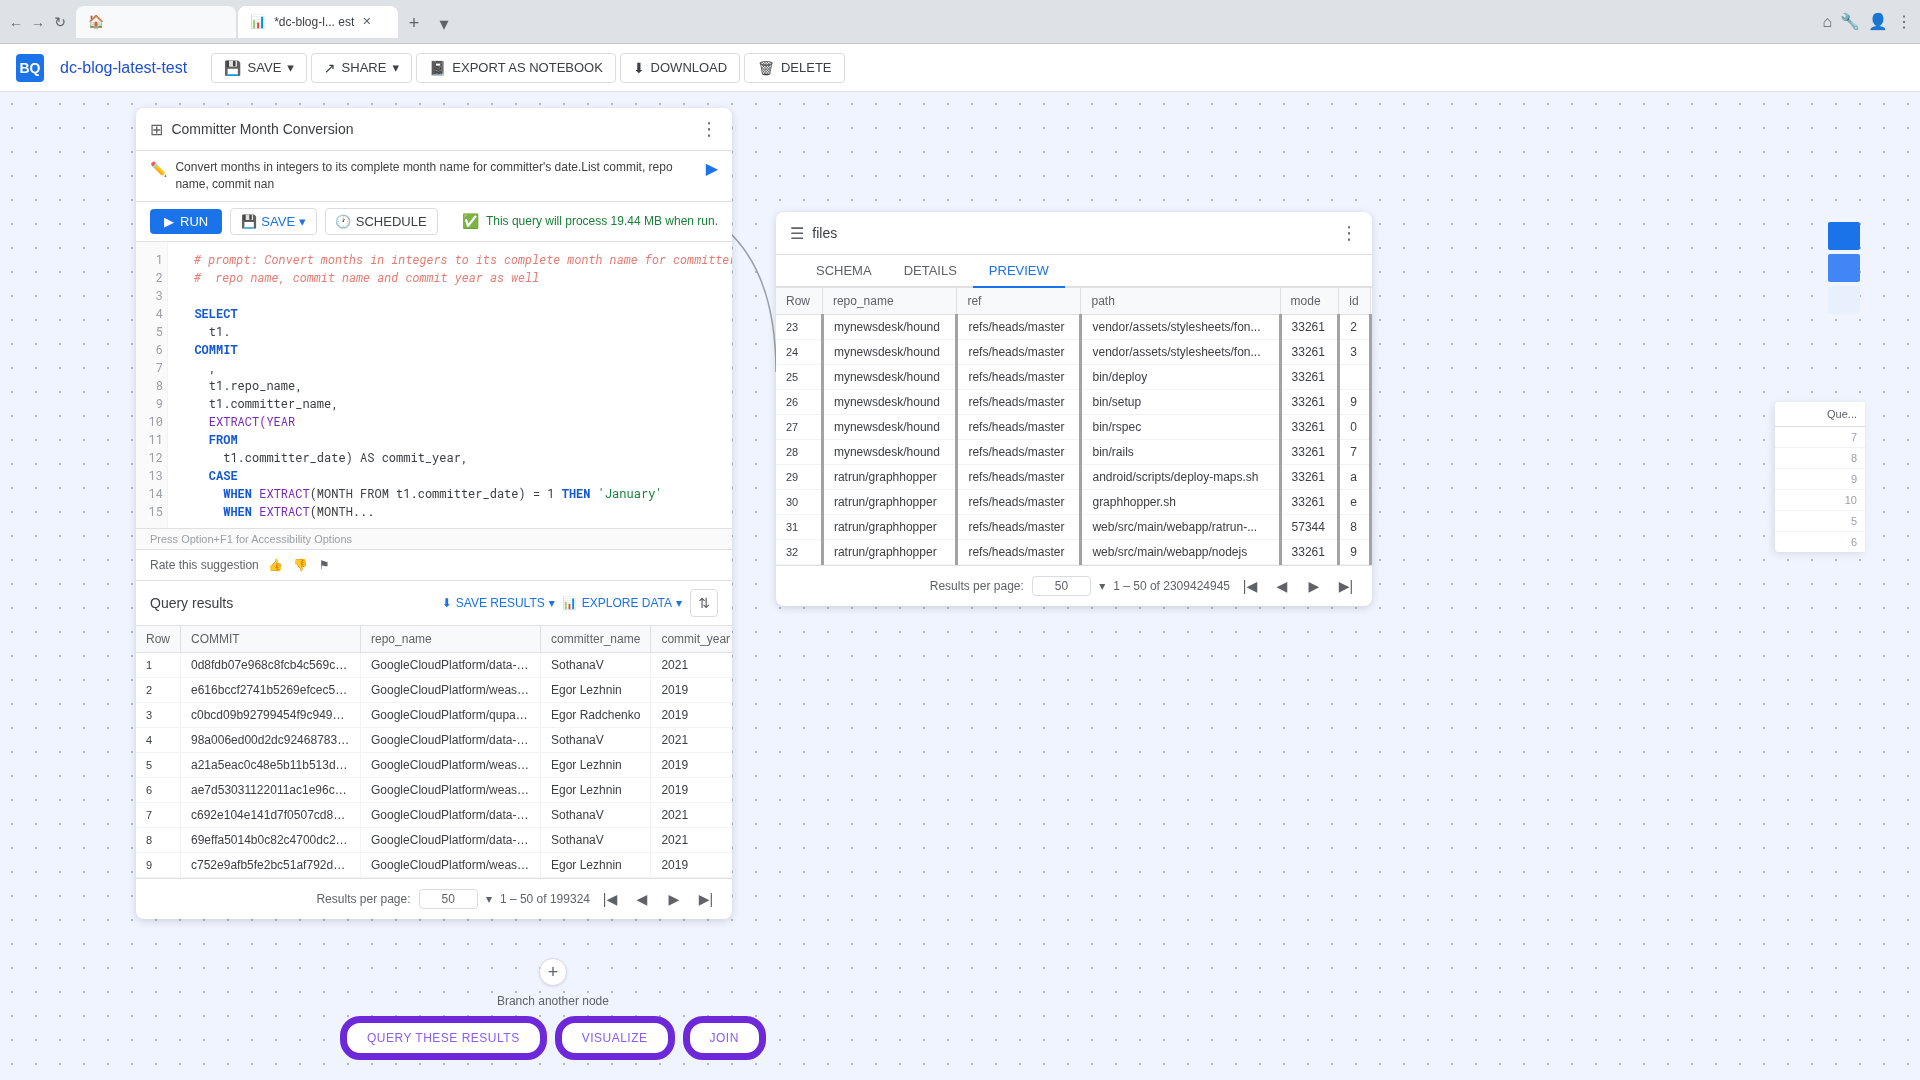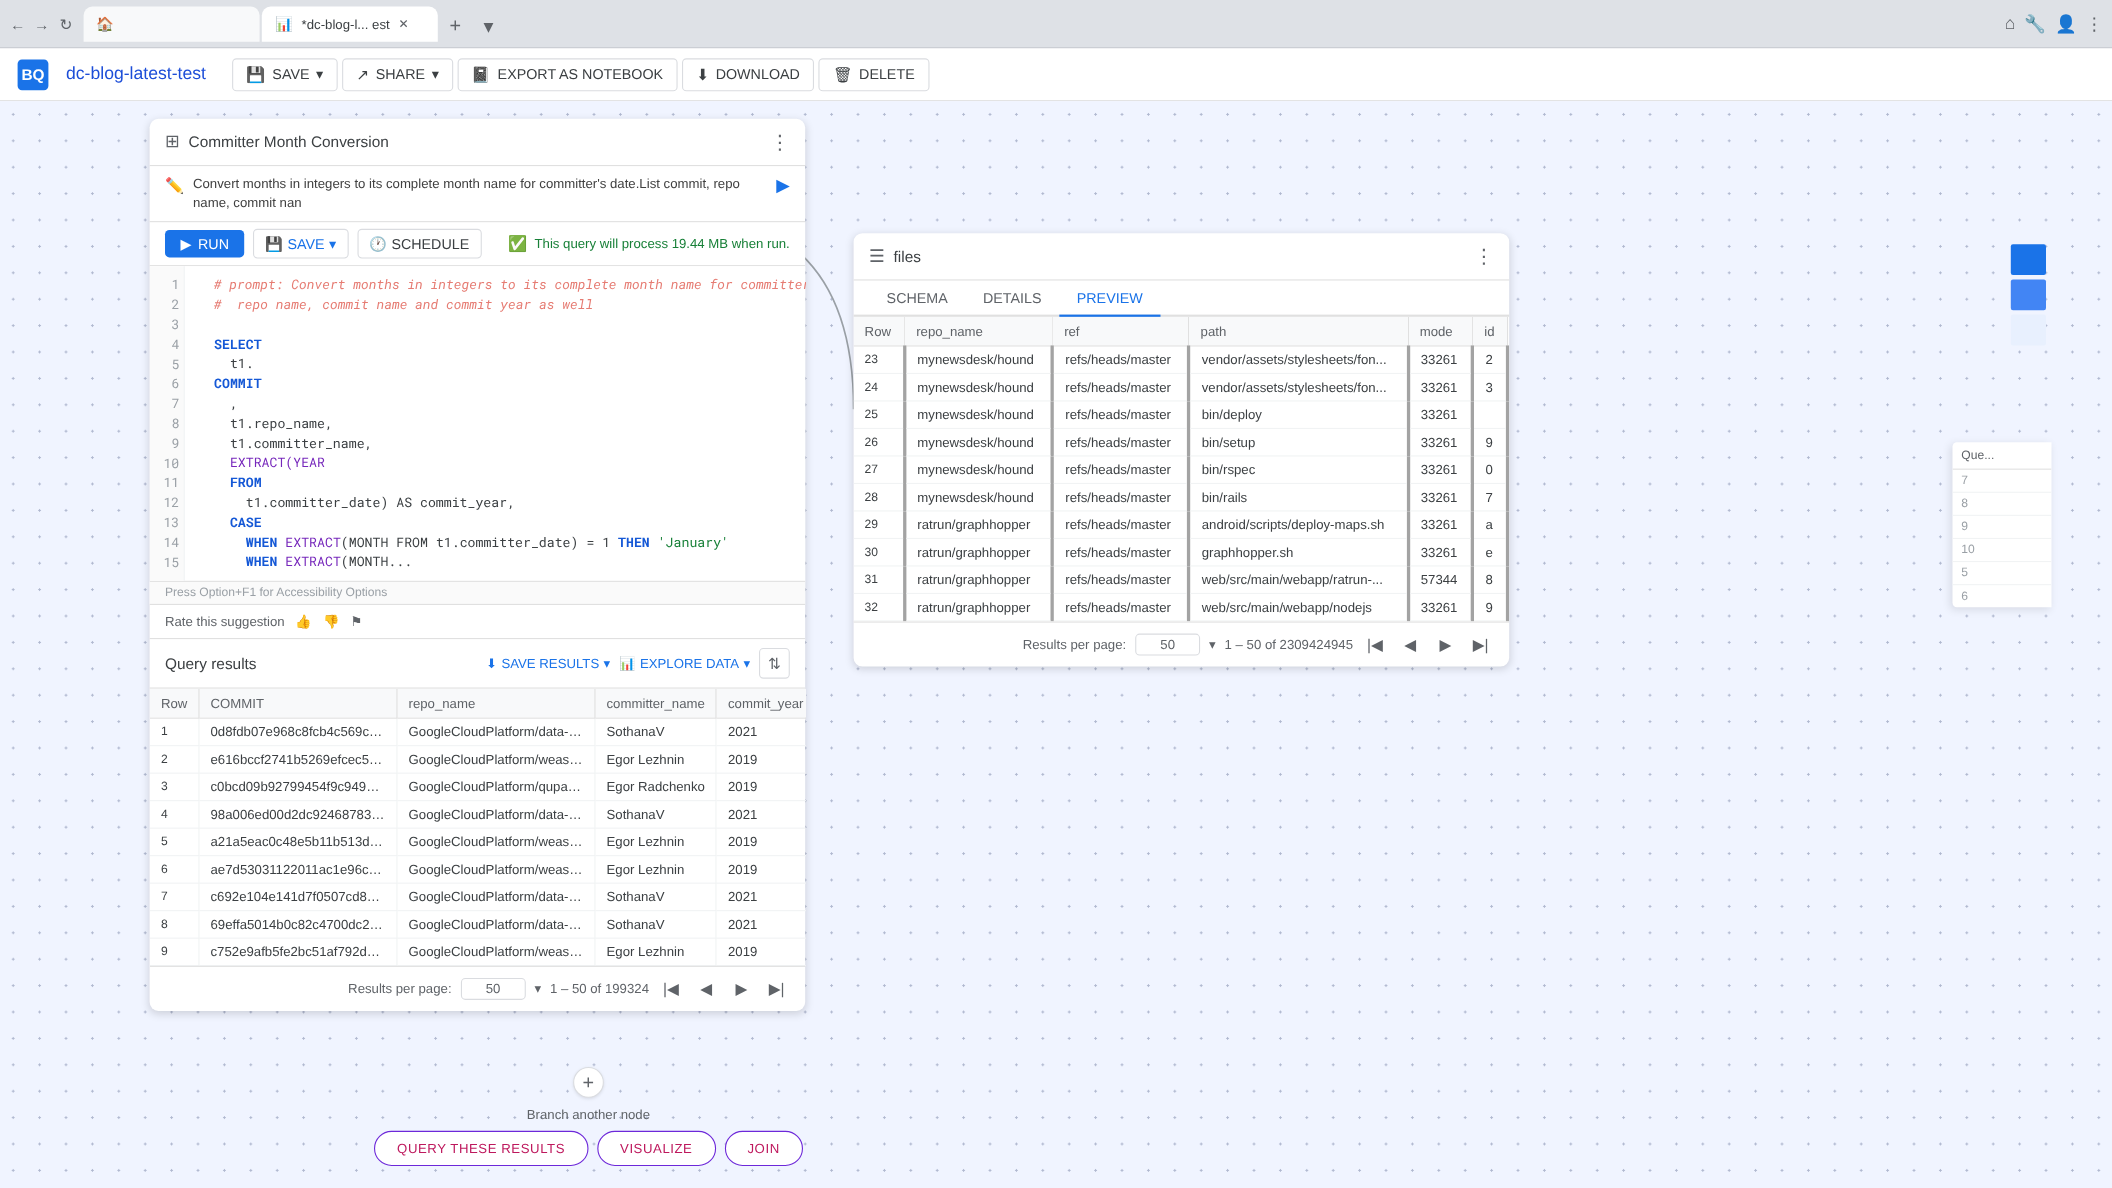--- a/index.html
+++ b/index.html
@@ -390,26 +390,26 @@
     .branch-label {
       font-size: 12px;
       color: #5f6368;
     }
     .bottom-btns {
       display: flex;
       gap: 8px;
     }
     .bottom-btn {
       padding: 8px 20px;
-      border: 1px solid #6d28d9;
+      border: 7px solid #6d28d9;
       border-radius: 20px;
       background: #fff;
       font-size: 12px;
       font-weight: 500;
-      color: #be185d;
+      color: #8b5cf6;
       cursor: pointer;
       letter-spacing: 0.5px;
     }
     .add-node-btn {
       width: 28px; height: 28px;
       border: 1px solid #dadce0;
       border-radius: 50%;
       background: #fff;
       cursor: pointer;
       display: flex; align-items: center; justify-content: center;
@@ -435,21 +435,21 @@
       border-bottom: 1px solid #e0e0e0;
       gap: 8px;
     }
     .files-panel-icon { font-size: 16px; color: #5f6368; }
     .files-panel-title { font-size: 14px; font-weight: 500; color: #3c4043; flex: 1; }
 
     
     .panel-tabs {
       display: flex;
       border-bottom: 2px solid #e0e0e0;
-      padding: 0 14px;
+      padding: 0 24px;
     }
     .panel-tab {
       padding: 8px 16px;
       font-size: 13px;
       color: #5f6368;
       cursor: pointer;
       border-bottom: 2px solid transparent;
       margin-bottom: -2px;
     }
     .panel-tab.active {
@@ -889,21 +889,21 @@
   <div class="bottom-actions" style="left:340px;bottom:20px;">
     <button class="add-node-btn">+</button>
     <span class="branch-label">Branch another node</span>
     <div class="bottom-btns">
       <button class="bottom-btn">QUERY THESE RESULTS</button>
       <button class="bottom-btn">VISUALIZE</button>
       <button class="bottom-btn">JOIN</button>
     </div>
   </div>
 
-  <div style="position:absolute;right:55px;top:310px;width:90px;background:#fff;box-shadow:-2px 2px 8px rgba(0,0,0,0.1);border-radius:4px 0 0 4px;z-index:5;overflow:hidden;">
+  <div style="position:absolute;right:55px;top:310px;width:90px;background:#fff;box-shadow:-2px 2px 8px rgba(0,0,0,0.1);border-radius:4px 0 0 4px;z-index:5;overflow:hidden;text-align:right;">
     <div style="padding:6px 8px;border-bottom:1px solid #e0e0e0;font-size:11px;color:#5f6368;">Que...</div>
     <div style="padding:4px 8px;font-size:11px;color:#9aa0a6;border-bottom:1px solid #f1f3f4;">7</div>
     <div style="padding:4px 8px;font-size:11px;color:#9aa0a6;border-bottom:1px solid #f1f3f4;">8</div>
     <div style="padding:4px 8px;font-size:11px;color:#9aa0a6;border-bottom:1px solid #f1f3f4;">9</div>
     <div style="padding:4px 8px;font-size:11px;color:#9aa0a6;border-bottom:1px solid #f1f3f4;">10</div>
     <div style="padding:4px 8px;font-size:11px;color:#9aa0a6;border-bottom:1px solid #f1f3f4;">5</div>
     <div style="padding:4px 8px;font-size:11px;color:#9aa0a6;">6</div>
   </div>
 
   <div style="position:absolute;right:60px;top:130px;display:flex;flex-direction:column;gap:4px;z-index:5;">

